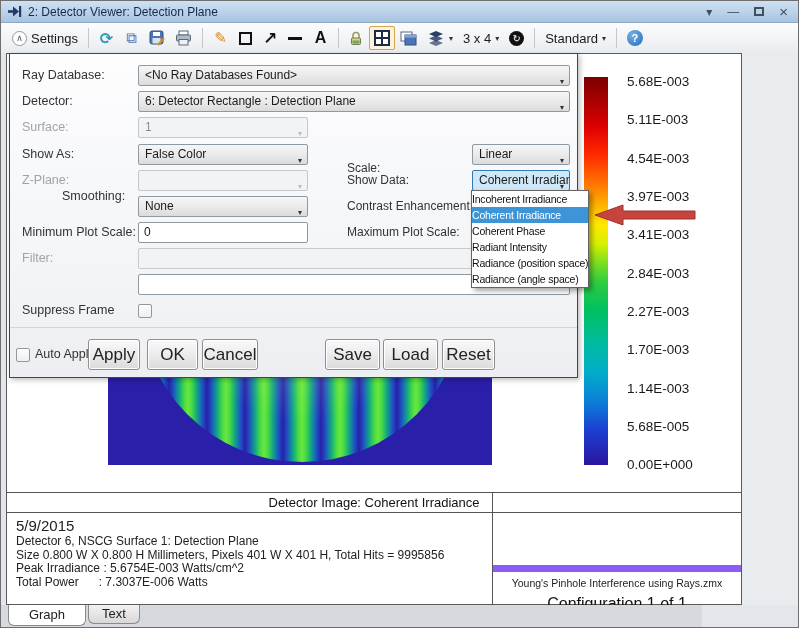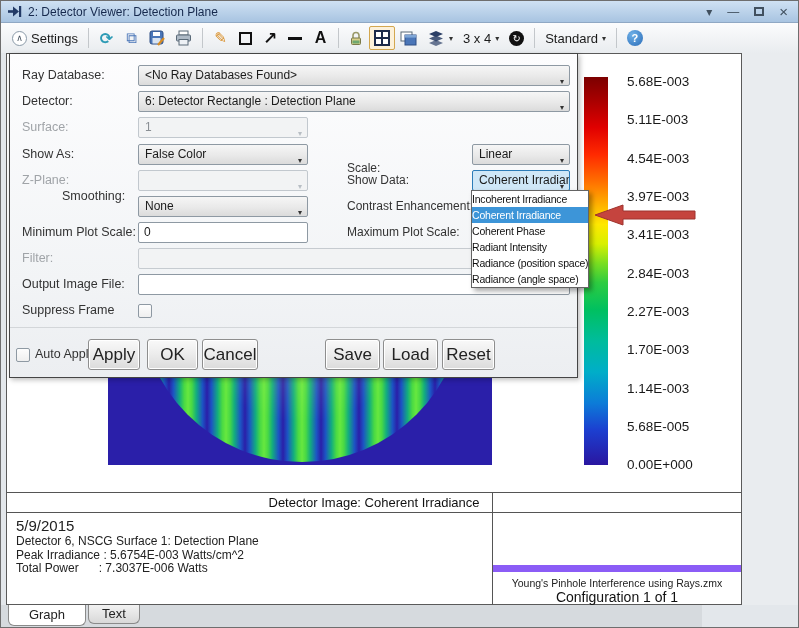--- a/index.html
+++ b/index.html
@@ -57,21 +57,21 @@
   .caption-bar { position:absolute; left:0; top:438px; width:734px; height:21px; background:#fff;
                  border-top:1px solid #555; border-bottom:1px solid #555; text-align:center;
                  font-size:13px; line-height:20px; color:#111; }
   .info-block { position:absolute; left:9px; top:462px; }
   .info-block .line { font-size:12px; line-height:13.5px; white-space:pre; color:#222; }
   .info-block .line:first-child { font-size:15px; line-height:19px; }
   .vdivider { position:absolute; left:485px; top:438px; width:1px; height:114px; background:#555; }
   .config-box { position:absolute; left:486px; top:511px; width:248px; height:41px;
                 border-top:7px solid #8b5cf6; text-align:center; }
   .file-title { font-size:10.5px; margin-top:5px; color:#222; }
-  .config-label { font-size:14px; margin-top:0; color:#111; }
+  .config-label { font-size:16px; margin-top:6px; color:#111; }
 
   
   .settings-panel { position:absolute; left:8px; top:52px; width:569px; height:325px;
                     background:linear-gradient(#FDFDFE,#F2F4F6 70%,#ECEEF1);
                     border:1px solid #454545; box-shadow:2px 2px 5px rgba(0,0,0,.25); z-index:20; }
   .fl { position:absolute; font-size:12.5px; line-height:21px; color:#333; white-space:nowrap; }
   .fl.dis { color:#A0A4A8; }
   .fl.right-col { font-size:12px; }
   .combo { position:absolute; height:21px; border:1px solid #8E99A3; border-radius:2px;
            background:linear-gradient(#F6F6F6,#E9E9E9 55%,#DBDBDB); font-size:12px; line-height:19px;
@@ -261,20 +261,21 @@
     <div class="cb-label" style="top:288px;">1.70E-003</div>
     <div class="cb-label" style="top:327px;">1.14E-003</div>
     <div class="cb-label" style="top:365px;">5.68E-005</div>
     <div class="cb-label" style="top:403px;">0.00E+000</div>
 
     <div class="caption-bar">Detector Image: Coherent Irradiance</div>
 
     <div class="info-block">
       <div class="line">5/9/2015</div>
       <div class="line">Detector 6, NSCG Surface 1: Detection Plane</div>
+      <div class="line">Size 0.800 W X 0.800 H Millimeters, Pixels 401 W X 401 H, Total Hits = 9995856</div>
       <div class="line">Peak Irradiance : 5.6754E-003 Watts/cm^2</div>
       <div class="line">Total Power      : 7.3037E-006 Watts</div>
     </div>
 
     <div class="vdivider"></div>
     <div class="config-box">
       <div class="file-title">Young's Pinhole Interference using Rays.zmx</div>
       <div class="config-label">Configuration 1 of 1</div>
     </div>
   </div>
@@ -332,21 +333,20 @@
     <div class="fl" style="left:12px; top:168px;">Minimum Plot Scale:</div>
     <div class="tinput" style="left:128px; top:168px; width:170px;">
       <span>0</span>
     </div>
     <div class="fl right-col" style="left:337px; top:168px;">Maximum Plot Scale:</div>
     <div class="tinput" style="left:462px; top:168px; width:98px;"></div>
 
     <div class="fl dis" style="left:12px; top:194px;">Filter:</div>
     <div class="tinput dis" style="left:128px; top:194px; width:432px;"></div>
 
-    <div class="fl" style="left:12px; top:220px;">Output Image File:</div>
     <div class="tinput" style="left:128px; top:220px; width:432px;"></div>
 
     <div class="fl" style="left:12px; top:246px;">Suppress Frame</div>
     <div class="chk" style="left:128px; top:250px;"></div>
 
     <div class="panel-divider"></div>
 
     <div class="chk" style="left:6px; top:294px;"></div>
     <div class="fl" style="left:25px; top:290px;">Auto Apply</div>
     <div class="pbtn" style="left:78px;  width:52px;">Apply</div>

